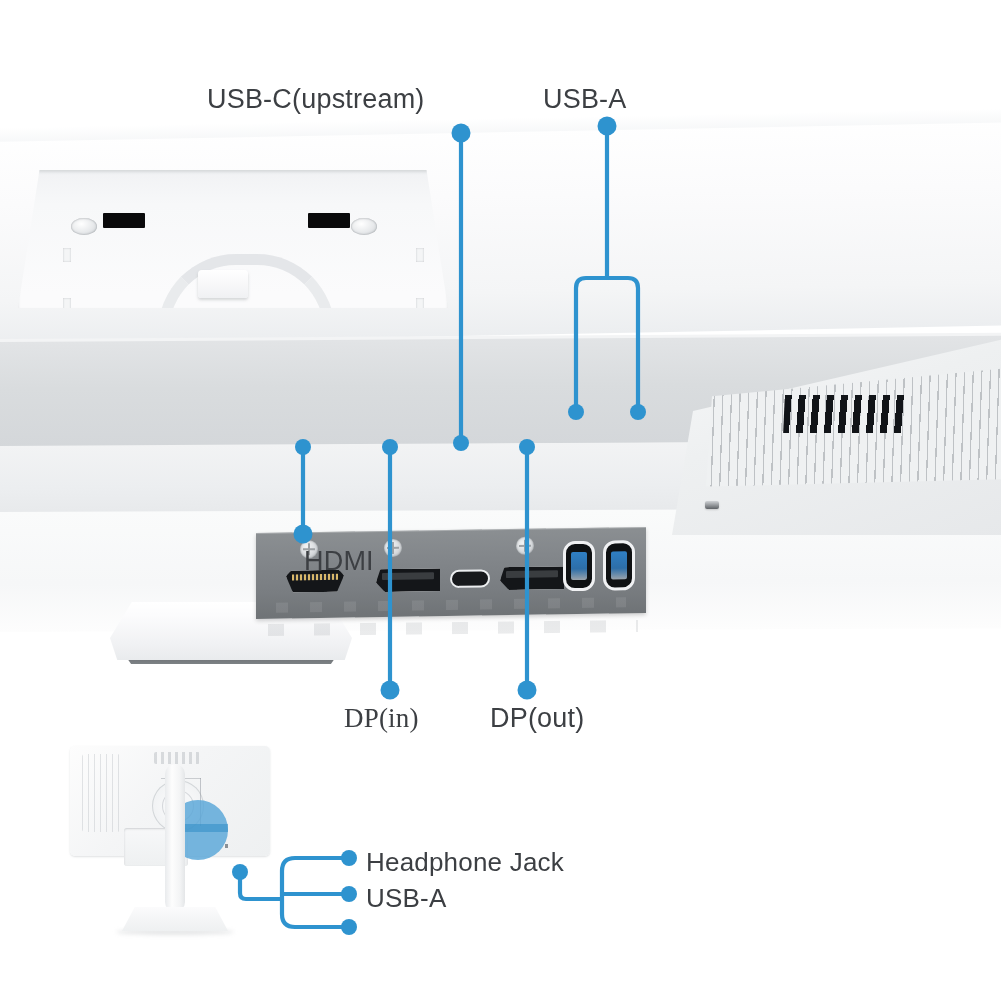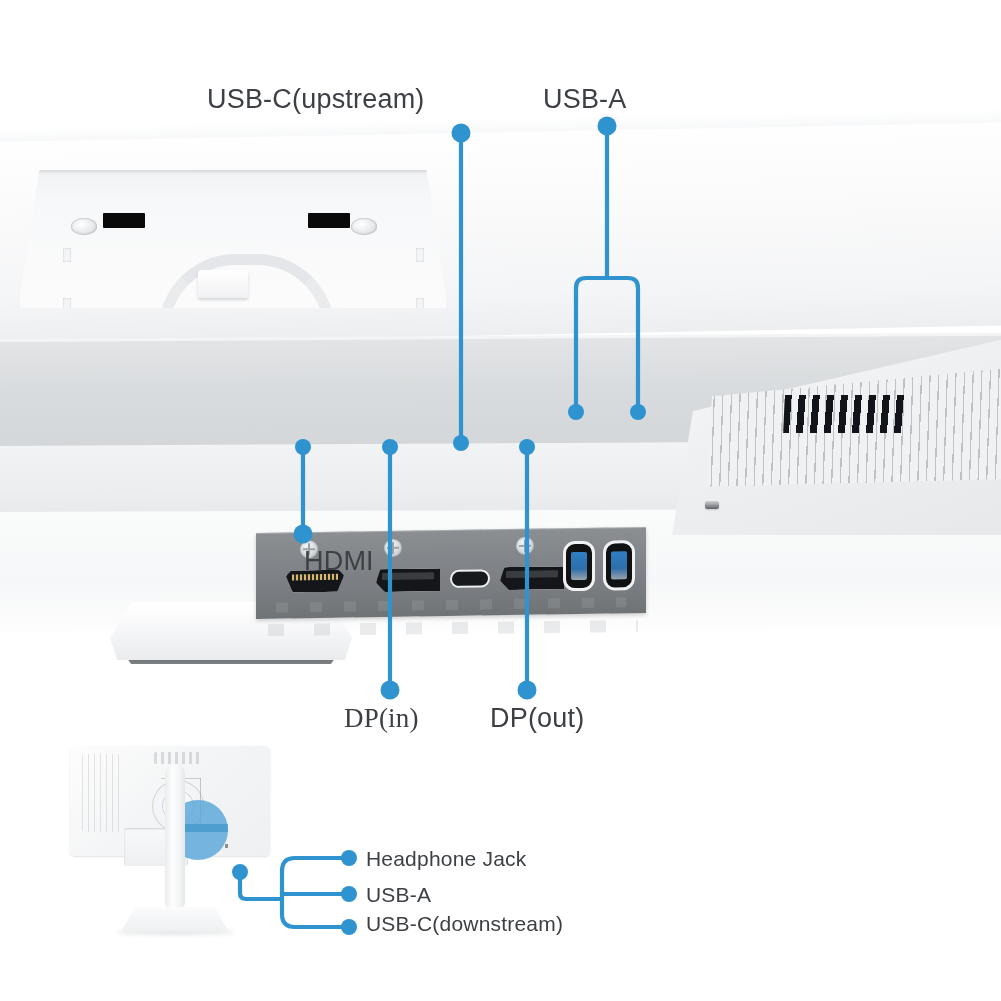--- a/index.html
+++ b/index.html
@@ -201,21 +201,21 @@
   
   svg.callouts{position:absolute;left:0;top:0;width:1001px;height:1001px;pointer-events:none;}
 
   
   .lbl{
     position:absolute;color:#3c3f43;
     font-family:"Liberation Sans", sans-serif;
     white-space:nowrap;letter-spacing:.2px;
   }
   .lbl.big{font-size:27px;}
-  .lbl.small{font-size:21px;}
+  .lbl.small{font-size:26px;}
 
   #lbl-usbc-up{left:207px;top:84px;}
   #lbl-usba-top{left:543px;top:84px;}
   #lbl-hdmi{left:268px;top:546px;margin-left:36px;}
   #lbl-dpin{left:344px;top:703px;font-family:Liberation Serif, serif;}
   #lbl-dpout{left:490px;top:703px;}
   #lbl-hp{left:366px;top:847px;}
   #lbl-usba-bot{left:366px;top:883px;}
   #lbl-usbc-dn{left:366px;top:912px;}
 
@@ -403,15 +403,14 @@
   </svg>
 
   <div class="lbl big" id="lbl-usbc-up">USB-C(upstream)</div>
   <div class="lbl big" id="lbl-usba-top">USB-A</div>
   <div class="lbl big" id="lbl-hdmi">HDMI</div>
   <div class="lbl big" id="lbl-dpin">DP(in)</div>
   <div class="lbl big" id="lbl-dpout">DP(out)</div>
 
   <div class="lbl small" id="lbl-hp">Headphone Jack</div>
   <div class="lbl small" id="lbl-usba-bot">USB-A</div>
-  <div class="lbl small" id="lbl-usbc-dn">USB-C(downstream)</div>
 
 </div>
 
 </body></html>

